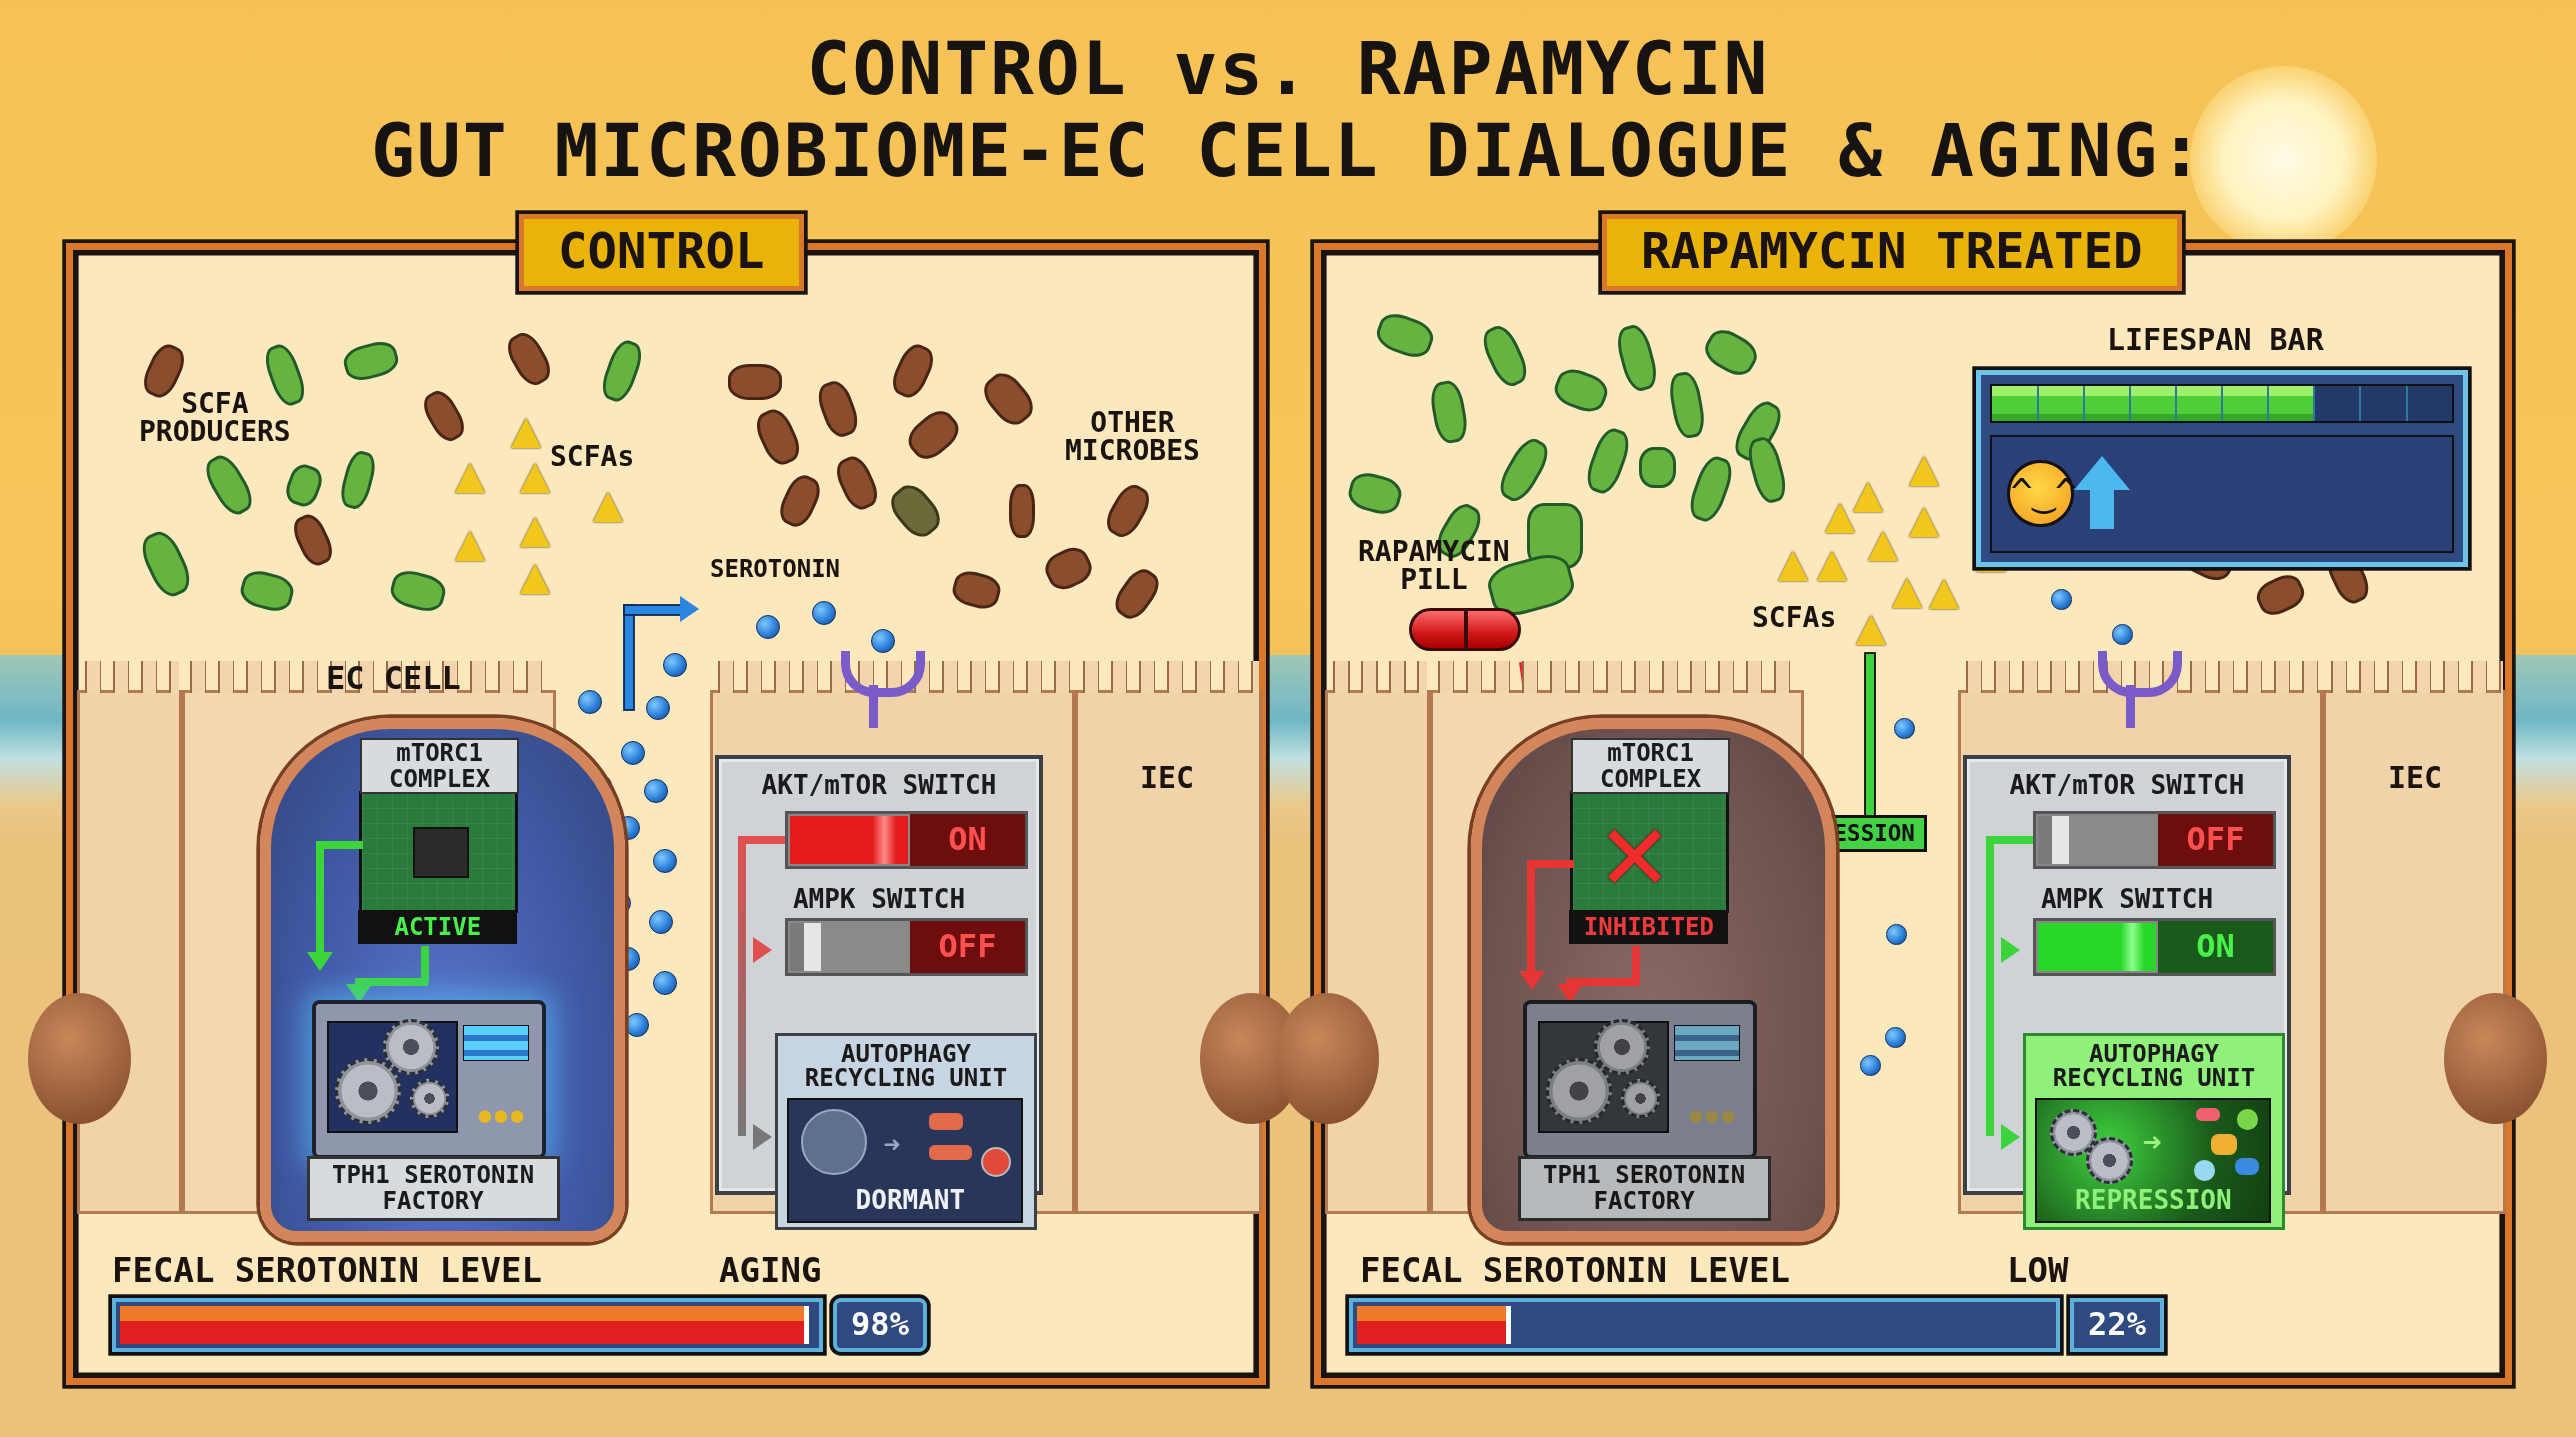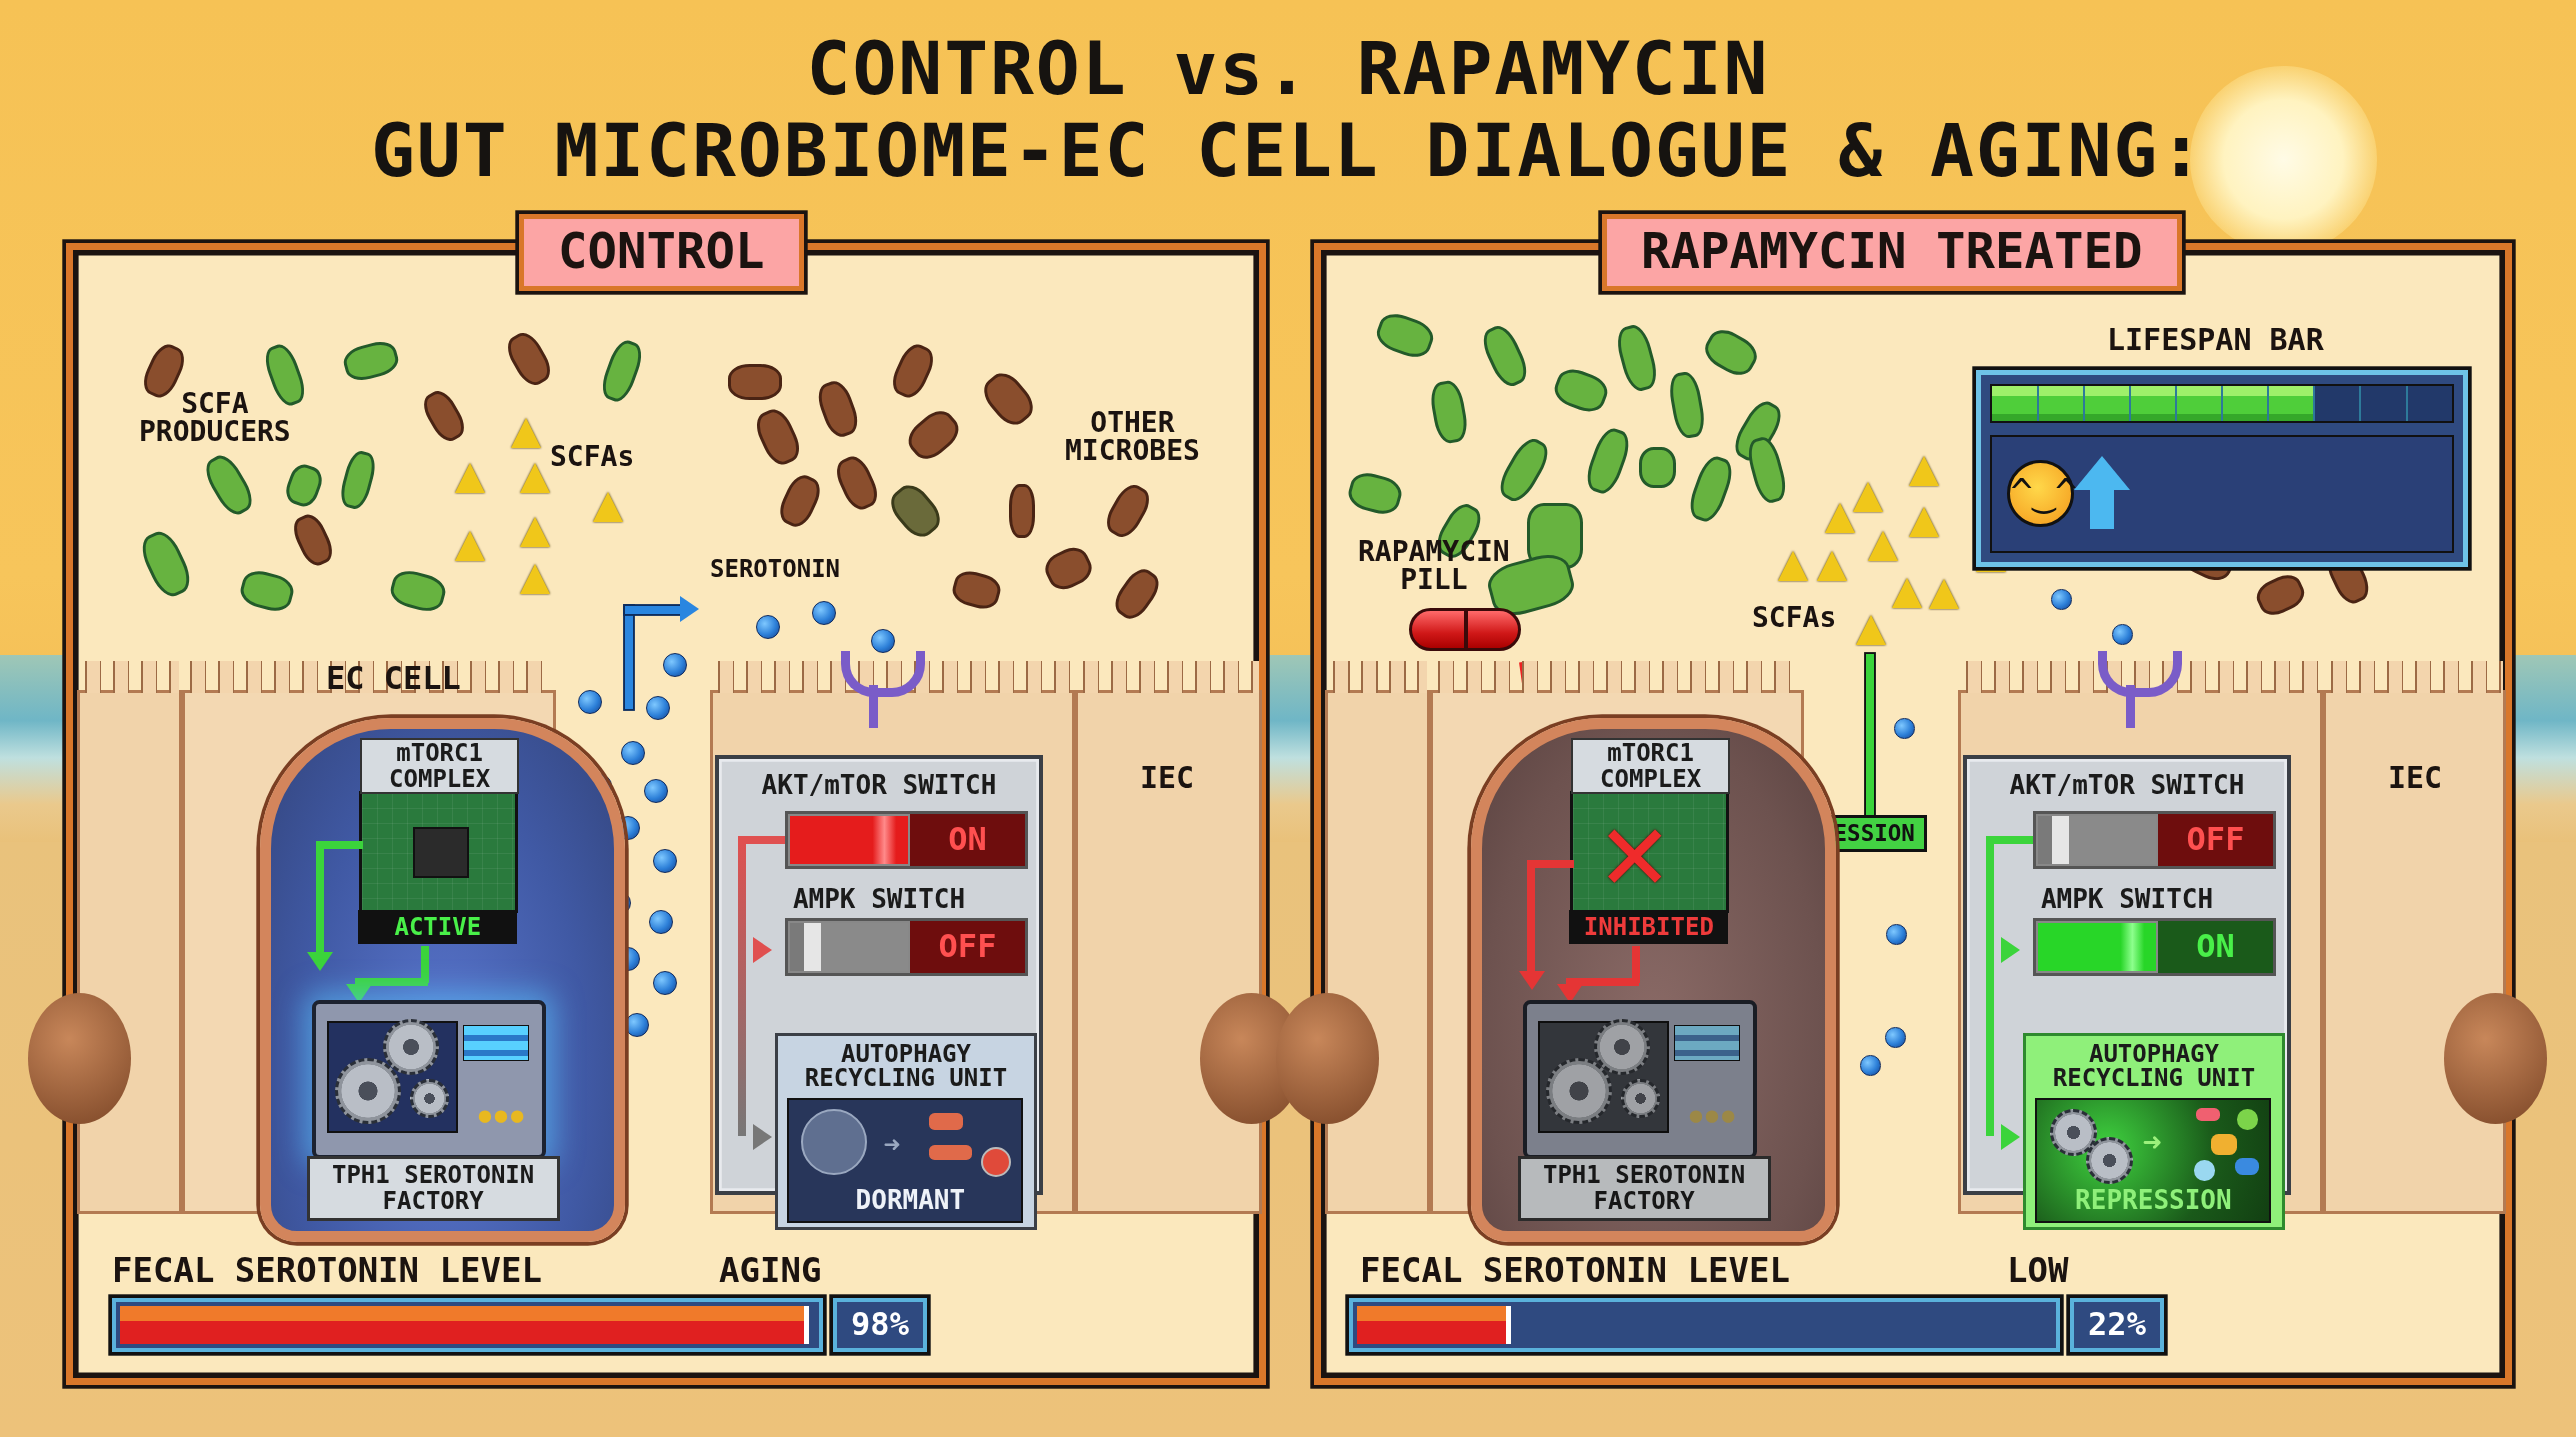--- a/index.html
+++ b/index.html
@@ -22,21 +22,21 @@
   .title { position: absolute; left: 0; top: 28px; width: 2576px; text-align: center;
            font-weight: bold; font-size: 73px; letter-spacing: 1.9px; line-height: 82px; color: #161310;
            font-family: "DejaVu Sans Mono", monospace; }
 
   .panel { position: absolute; top: 243px; width: 1200px; height: 1142px;
            background: #fbe8bd; border: 7.5px solid #d9772a; box-shadow: inset 0 0 0 5.6px #1b1310, 0 0 0 3.7px #1b1310; }
   .panel.left { left: 66px; }
   .panel.right { left: 1314px; width: 1198px; }
 
   .panel-tab { position: absolute; top: -36px; height: 77px; padding: 0 34px;
-               background: #fca5a5; border: 5.6px solid #d9772a; box-shadow: 0 0 0 3.7px #1b1310;
+               background: #eab308; border: 5.6px solid #d9772a; box-shadow: 0 0 0 3.7px #1b1310;
                font-weight: bold; font-size: 49px; line-height: 66px; color: #1b1310; white-space: nowrap; }
 
   .label { position: absolute; font-weight: bold; color: #1b1310; text-align: center; line-height: 1.0; white-space: nowrap; }
 
   
   .microbe { position: absolute; border-radius: 40%; border: 3.7px solid #1f3b22; }
   .m-green { background: #67b340; border-color: #235a2a; }
   .m-brown { background: #8a4e2d; border-color: #4a2414; }
   .m-olive { background: #6a6a3a; border-color: #3a3a1a; }
   .scfa { position: absolute; width: 0; height: 0; border-left: 15px solid transparent; border-right: 15px solid transparent;
@@ -278,21 +278,21 @@
         <div class="auto-status" style="color:#eef2f8;padding-left:10px;">DORMANT</div>
       </div>
     </div>
   </div>
 
   <div class="meter-label" style="left:39px;top:1000px;">FECAL SEROTONIN LEVEL</div>
   <div class="meter-label" style="left:646px;top:1000px;">AGING</div>
   <div class="meter" style="left:39px;top:1048px;">
     <div class="meter-fill" style="width:98%;"></div>
   </div>
-  <div class="meter-pct" style="left:760px;top:1048px;">98%</div>
+  <div class="meter-pct" style="left:760px;top:1048px;border-radius:8px;">98%</div>
 </div>
 
 <div class="panel right">
   <div class="panel-tab" style="left:281px;">RAPAMYCIN TREATED</div>
 
   <div class="microbe m-green" style="left:56px;top:67px;width:56px;height:37px;transform:rotate(20deg);"></div>
   <div class="microbe m-green" style="left:168px;top:75px;width:32px;height:62px;transform:rotate(-25deg);"></div>
   <div class="microbe m-green" style="left:112px;top:131px;width:32px;height:62px;transform:rotate(-10deg);"></div>
   <div class="microbe m-green" style="left:234px;top:122px;width:52px;height:37px;transform:rotate(20deg);"></div>
   <div class="microbe m-green" style="left:300px;top:75px;width:32px;height:66px;transform:rotate(-15deg);"></div>

